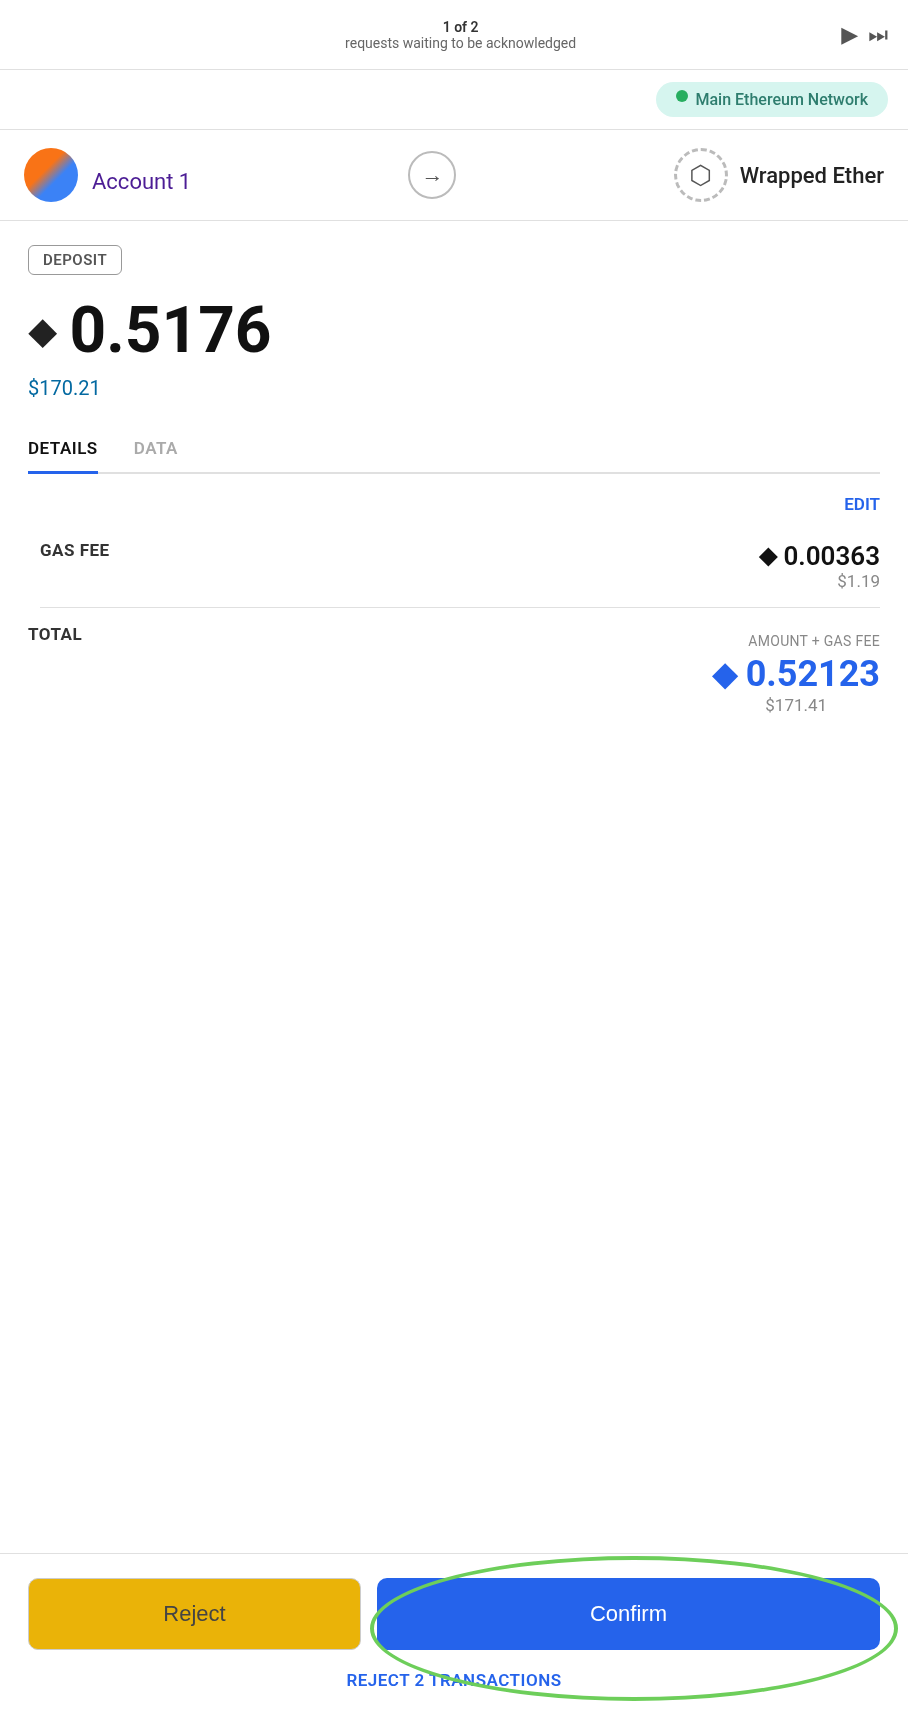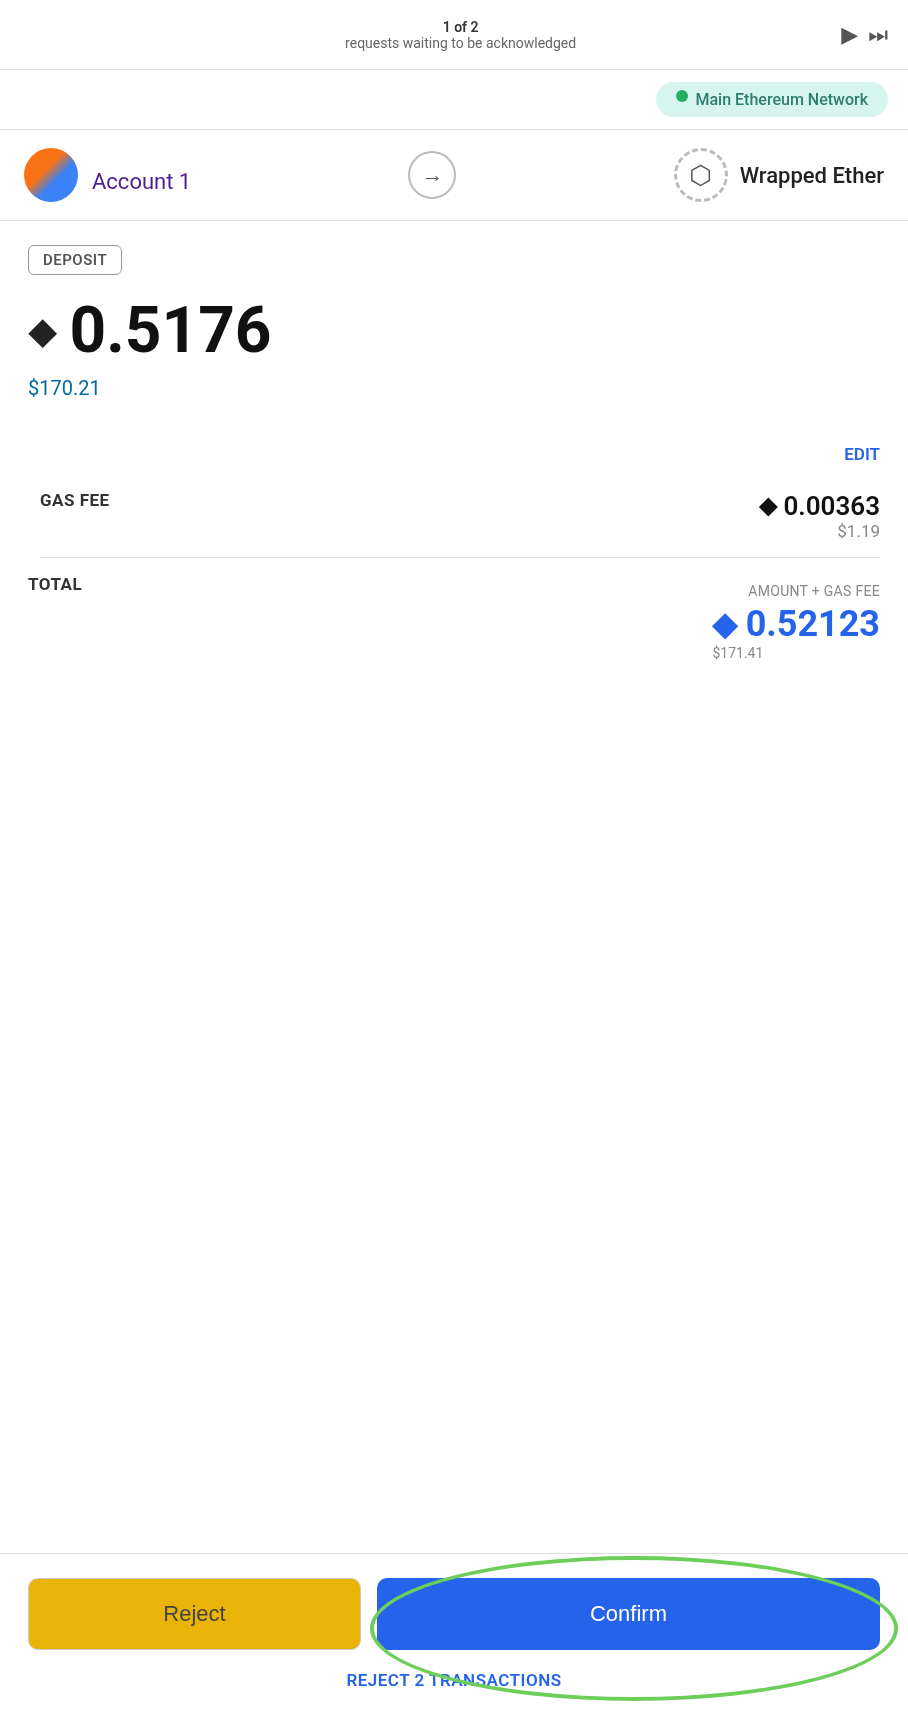--- a/index.html
+++ b/index.html
@@ -281,23 +281,23 @@
     .total-eth {
       font-size: 36px;
       font-weight: 700;
       color: #2563eb;
       display: flex;
       align-items: center;
       gap: 8px;
       justify-content: flex-end;
     }
     .total-usd {
-      font-size: 14px;
+      font-size: 17px;
       color: #888;
-      text-align: left;
+      text-align: center;
     }
 
     
     .spacer { flex: 1; }
 
     
     .bottom-area {
       background: #fff;
       border-top: 1px solid #e0e0e0;
       padding: 24px 28px 20px;
@@ -394,20 +394,28 @@
 
     <div class="deposit-badge">DEPOSIT</div>
 
     <div class="amount-row">
       <span class="eth-diamond">⬥</span>
       <span class="amount-value">0.5176</span>
     </div>
     <div class="amount-usd">$170.21</div>
 
     
+    <div class="tabs">
+      <div class="tab active">
+        <span>DETAILS</span>
+      </div>
+      <div class="tab">
+        <span>DATA</span>
+      </div>
+    </div>
 
     
     <div class="details-section">
       <div class="edit-link">EDIT</div>
 
       <div class="fee-row">
         <span class="fee-label">GAS FEE</span>
         <div class="fee-right">
           <div class="fee-eth">
             <span>⬥</span>

